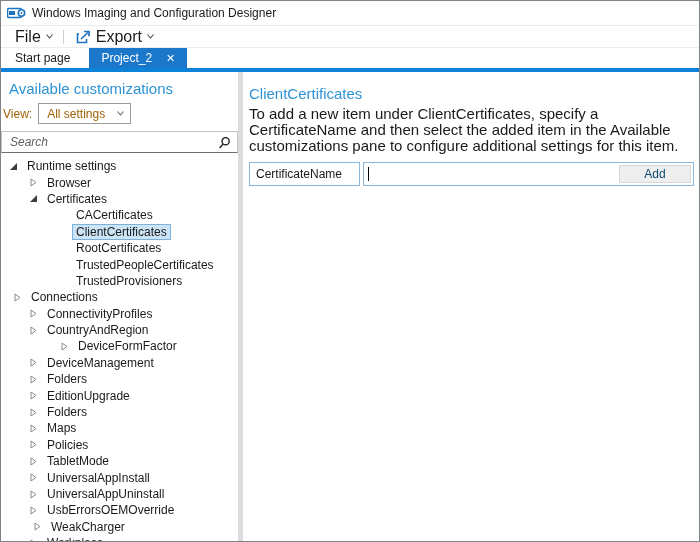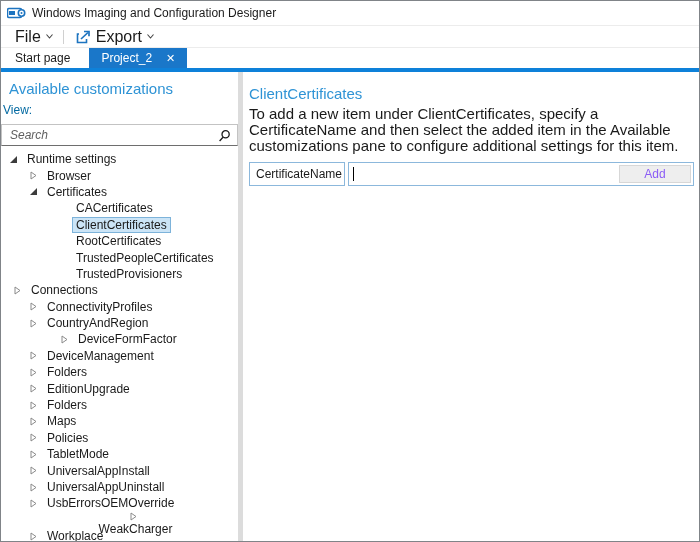--- a/index.html
+++ b/index.html
@@ -27,42 +27,42 @@
 
   
   .content { flex:1; display:flex; min-height:0; }
   .left-pane { width:237px; flex:0 0 auto; display:flex; flex-direction:column; background:#fff; overflow:hidden;border-radius:14px; }
   .splitter { width:5px; flex:0 0 auto; background:#dcdcdc; }
   .right-pane { flex:1; padding:13px 5px 0 6px; overflow:hidden; }
 
   .pane-heading { font-size:15px; color:#2e93d5; }
   .left-pane .pane-heading { padding:8px 0 0 8px; }
 
-  .view-row { display:flex; align-items:center; margin:6px 0 0 2px; font-size:12px; color:#0369a1; }
+  .view-row { display:flex; align-items:center; margin:6px 0 0 2px; font-size:12px; color:#a16207; }
   .view-select { margin-left:6px; border:1px solid #9a9a9a; background:#fff; height:21px; display:flex; align-items:center; padding:0 6px 0 8px; font-size:12px; }
   .view-select .chev { margin-left:12px; }
 
   .search-box { margin-top:7px; height:22px; border:1px solid #c3c3c3; border-bottom-color:#6e6e6e; display:flex; align-items:center; padding:0 6px 0 8px; }
   .search-box input { flex:1; border:none; outline:none; font-size:12px; font-style:italic; color:#3a3a3a; font-family:inherit; background:transparent; }
   .search-box input::placeholder { color:#5f5f5f; font-style:italic; opacity:1; }
   .search-icon { width:13px; height:13px; flex:0 0 auto; }
 
   .tree { margin-top:5px; flex:1; overflow:hidden; }
   .tree-row { height:16.4px; display:flex; align-items:center; font-size:12px; color:#1a1a1a; cursor:default; }
   .tree-arrow { width:9px; height:9px; flex:0 0 auto; margin-right:5px; }
   .tree-label { white-space:nowrap; padding:0 3px; border:1px solid transparent; line-height:14px; }
   .tree-row.selected .tree-label { background:#cbe4f6; border-color:#7db3da; }
 
   .rp-desc { font-size:15px; color:#1a1a1a; line-height:16px; margin-top:4px; max-width:452px; }
   .cert-row { display:flex; margin-top:8px; height:24px; }
-  .cert-label-box { width:96px; flex:0 0 auto; border:1px solid #8cb8dc; background:#fff; display:flex; align-items:center; padding-left:6px; font-size:12px; color:#1a1a1a; margin-right:3px; }
+  .cert-label-box { width:111px; flex:0 0 auto; border:1px solid #8cb8dc; background:#fff; display:flex; align-items:center; padding-left:6px; font-size:12px; color:#1a1a1a; margin-right:3px; }
   .cert-input-box { flex:1; border:1px solid #8cb8dc; background:#fff; display:flex; align-items:center; padding:2px 2px 2px 4px; }
   .caret { width:1px; height:14px; background:#000; flex:0 0 auto; }
   .cert-input { flex:1; border:none; outline:none; font-size:12px; font-family:inherit; background:transparent; height:100%; }
-  .add-btn { width:72px; height:18px; flex:0 0 auto; background:#eeeeee; border:1px solid #d7d7d7; color:#8b5cf6; font-size:12px; font-family:inherit; text-align:center; line-height:16px; }
+  .add-btn { width:72px; height:18px; flex:0 0 auto; background:#eeeeee; border:1px solid #d7d7d7; color:#0c4a6e; font-size:12px; font-family:inherit; text-align:center; line-height:16px; }
 </style>
 </head>
 <body>
 
 <div class="window">
 
   <div class="titlebar">
     <svg class="app-icon" viewBox="0 0 20 14">
       <rect x="0.5" y="2.5" width="14" height="9" rx="1.5" fill="none" stroke="#1d74c0" stroke-width="1.6"></rect>
       <rect x="2" y="5" width="6" height="4" fill="#1d74c0"></rect>
@@ -104,20 +104,26 @@
   </div>
   <div class="tabstrip"></div>
 
   <div class="content">
 
     <div class="left-pane">
       <div class="pane-heading">Available customizations</div>
 
       <div class="view-row">
         <span>View:</span>
+        <div class="view-select">
+          <span>All settings</span>
+          <svg class="chev" viewBox="0 0 7 5">
+              <polyline points="0.5,0.5 3.5,4 6.5,0.5" fill="none" stroke="#666" stroke-width="1.1"></polyline>
+            </svg>
+        </div>
       </div>
 
       <div class="search-box">
         <input type="text" placeholder="Search" style="">
         <svg class="search-icon" viewBox="0 0 13 13">
           <circle cx="7.6" cy="5.3" r="3.6" fill="none" stroke="#1a1a1a" stroke-width="1.3"></circle>
           <line x1="5" y1="8.3" x2="1.6" y2="12" stroke="#1a1a1a" stroke-width="1.3"></line>
         </svg>
       </div>
 
@@ -237,21 +243,21 @@
               <polygon points="2,1 7,4.5 2,8" fill="none" stroke="#8a8a8a"></polygon>
             </svg>
             <span class="tree-label">UniversalAppUninstall</span>
           </div>
           <div class="tree-row" style="padding-left: 28px;">
             <svg viewBox="0 0 9 9" class="tree-arrow">
               <polygon points="2,1 7,4.5 2,8" fill="none" stroke="#8a8a8a"></polygon>
             </svg>
             <span class="tree-label">UsbErrorsOEMOverride</span>
           </div>
-          <div class="tree-row" style="padding-left: 32px; flex-direction: column;">
+          <div class="tree-row" style="padding-left: 32px;">
             <svg viewBox="0 0 9 9" class="tree-arrow">
               <polygon points="2,1 7,4.5 2,8" fill="none" stroke="#8a8a8a"></polygon>
             </svg>
             <span class="tree-label">WeakCharger</span>
           </div>
           <div class="tree-row" style="padding-left: 28px;">
             <svg viewBox="0 0 9 9" class="tree-arrow">
               <polygon points="2,1 7,4.5 2,8" fill="none" stroke="#8a8a8a"></polygon>
             </svg>
             <span class="tree-label">Workplace</span>

